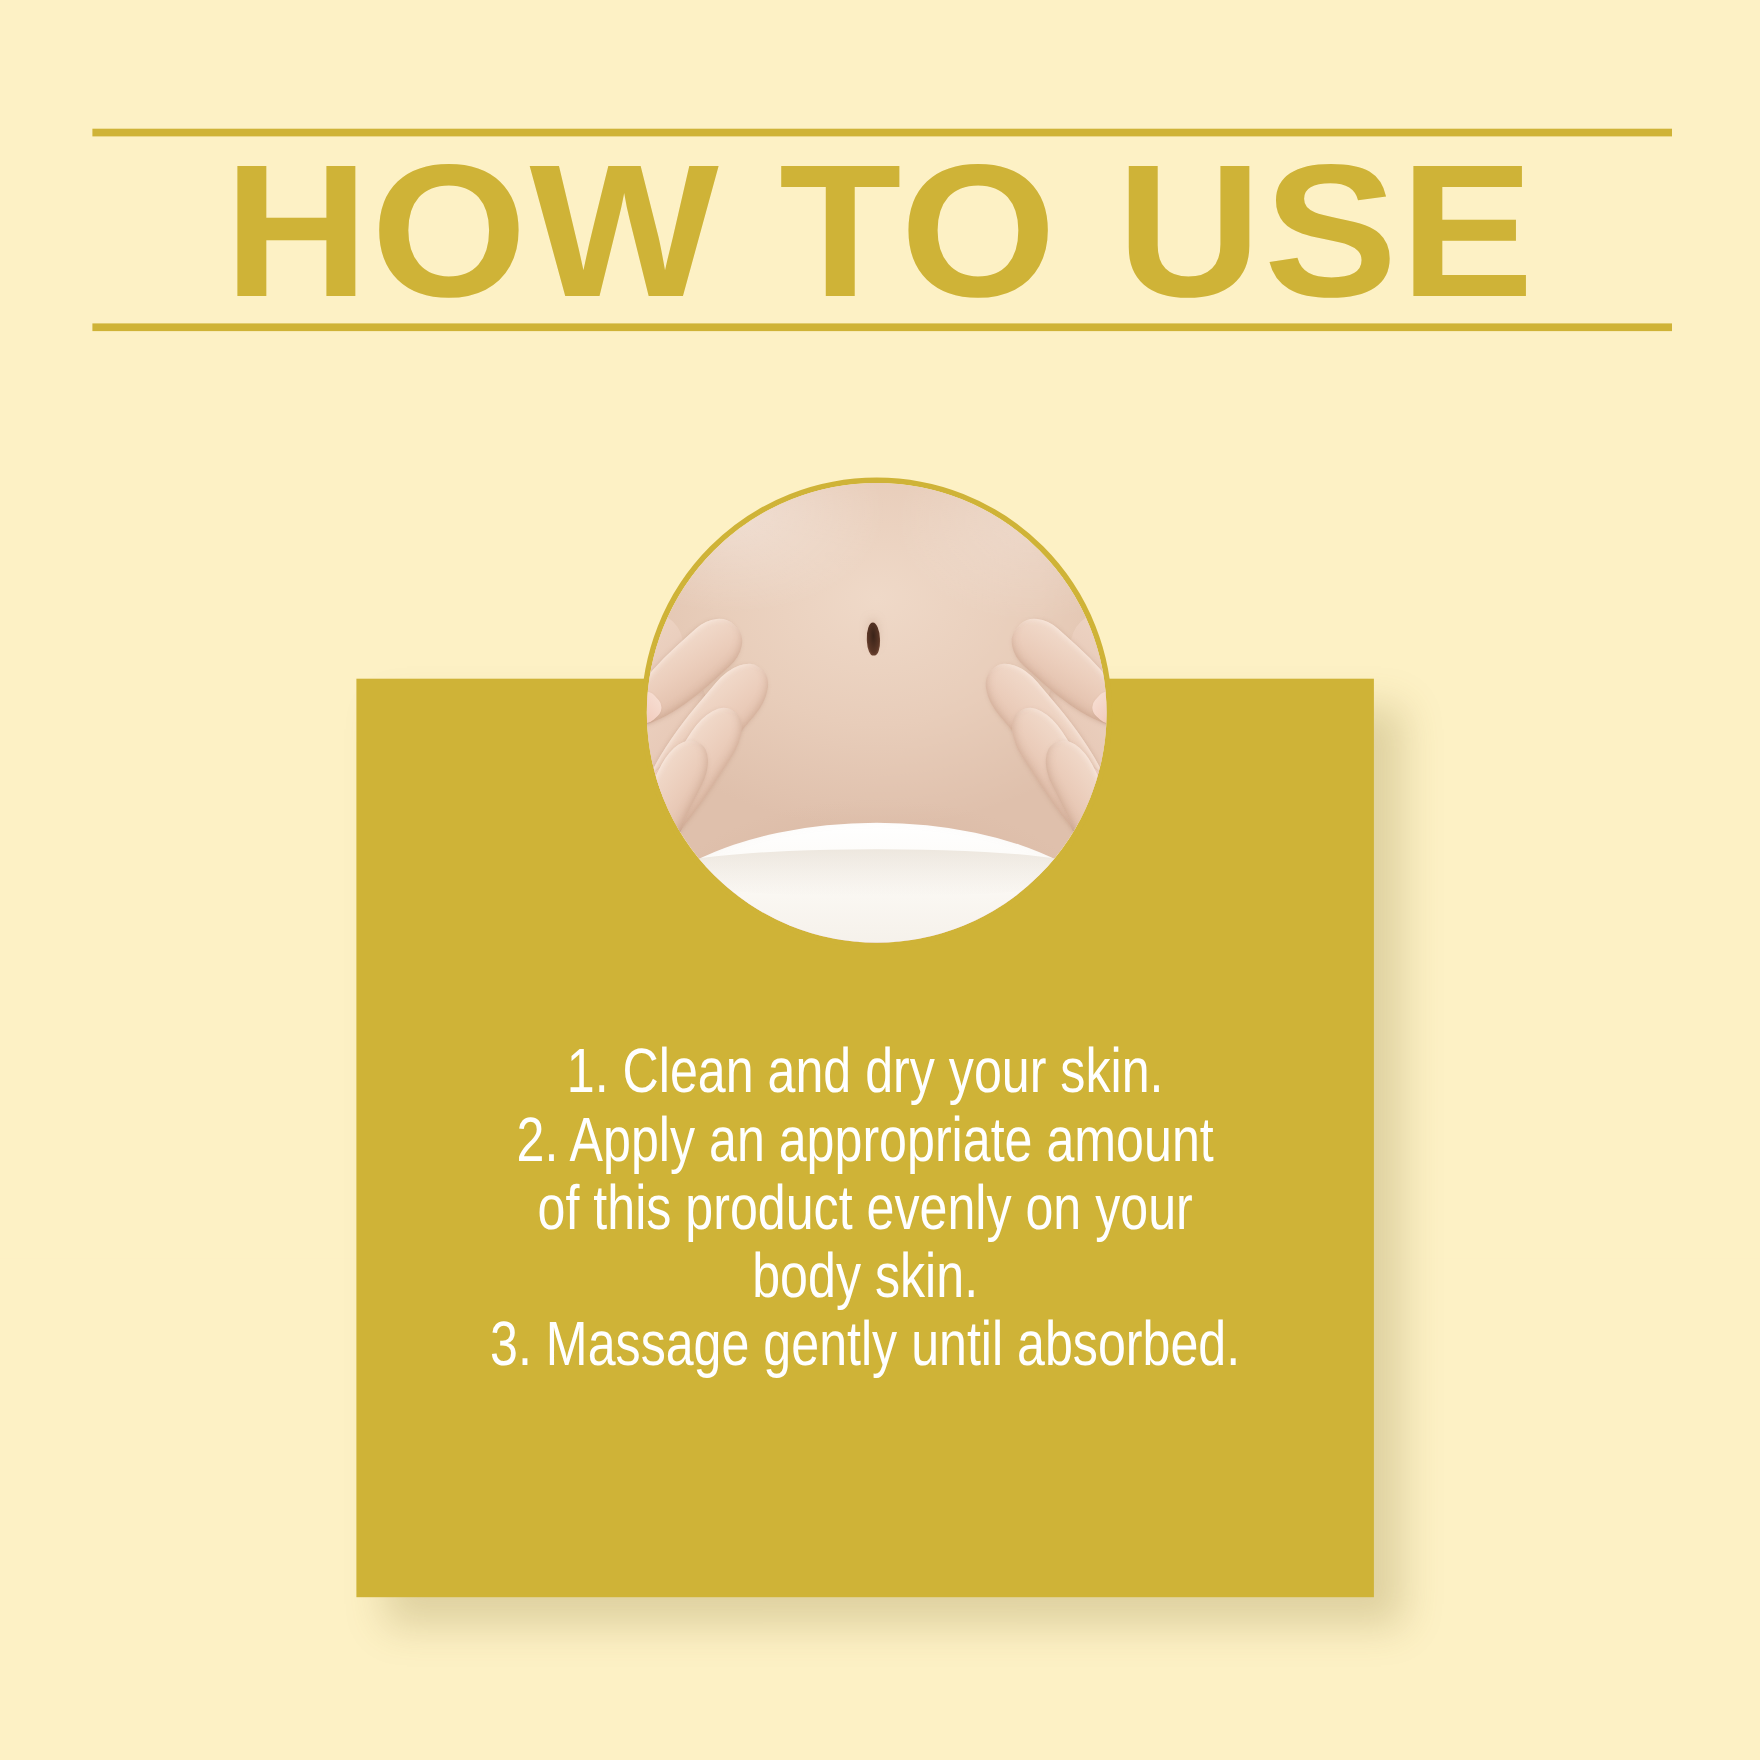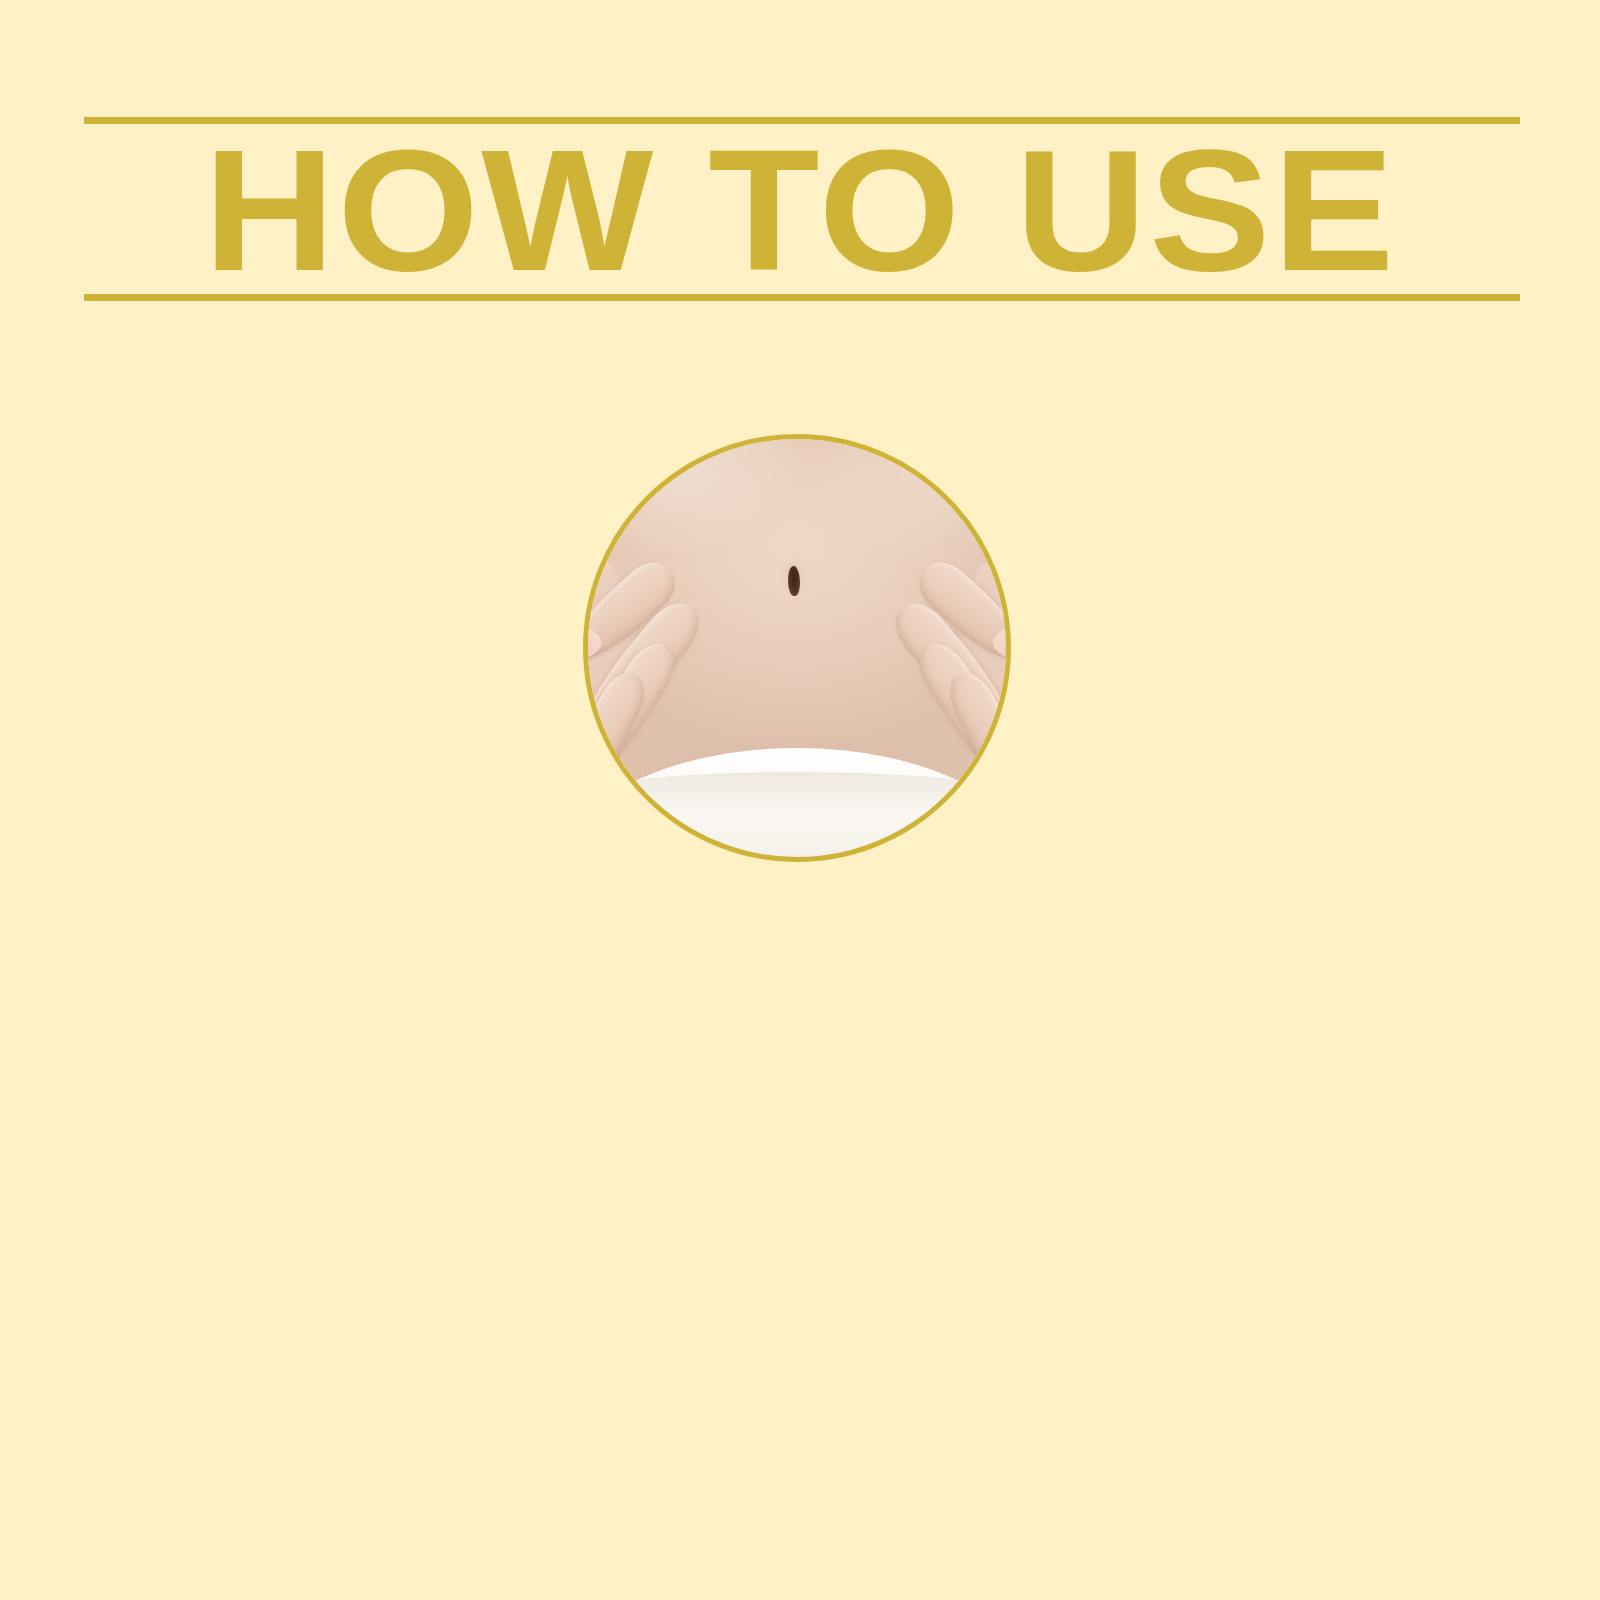--- a/index.html
+++ b/index.html
@@ -220,20 +220,29 @@
 <body>
 
 <div id="poster">
 
   <div class="rule rule-top"></div>
 
   <div class="title">HOW TO USE</div>
 
   <div class="rule rule-bottom"></div>
 
+  <div class="card">
+    <div class="card-text">
+      <span class="ln">1. Clean and dry your skin.</span>
+      <span class="ln">2. Apply an appropriate amount</span>
+      <span class="ln">of this product evenly on your</span>
+      <span class="ln">body skin.</span>
+      <span class="ln">3. Massage gently until absorbed.</span>
+    </div>
+  </div>
 
   <div class="photo">
     <div class="photo-inner">
       <div class="skin"></div>
       <div class="navel"></div>
 
       <div class="hand hand-left">
         <div class="palm"></div>
         <div class="thumb"></div>
         <div class="finger f1"></div>

